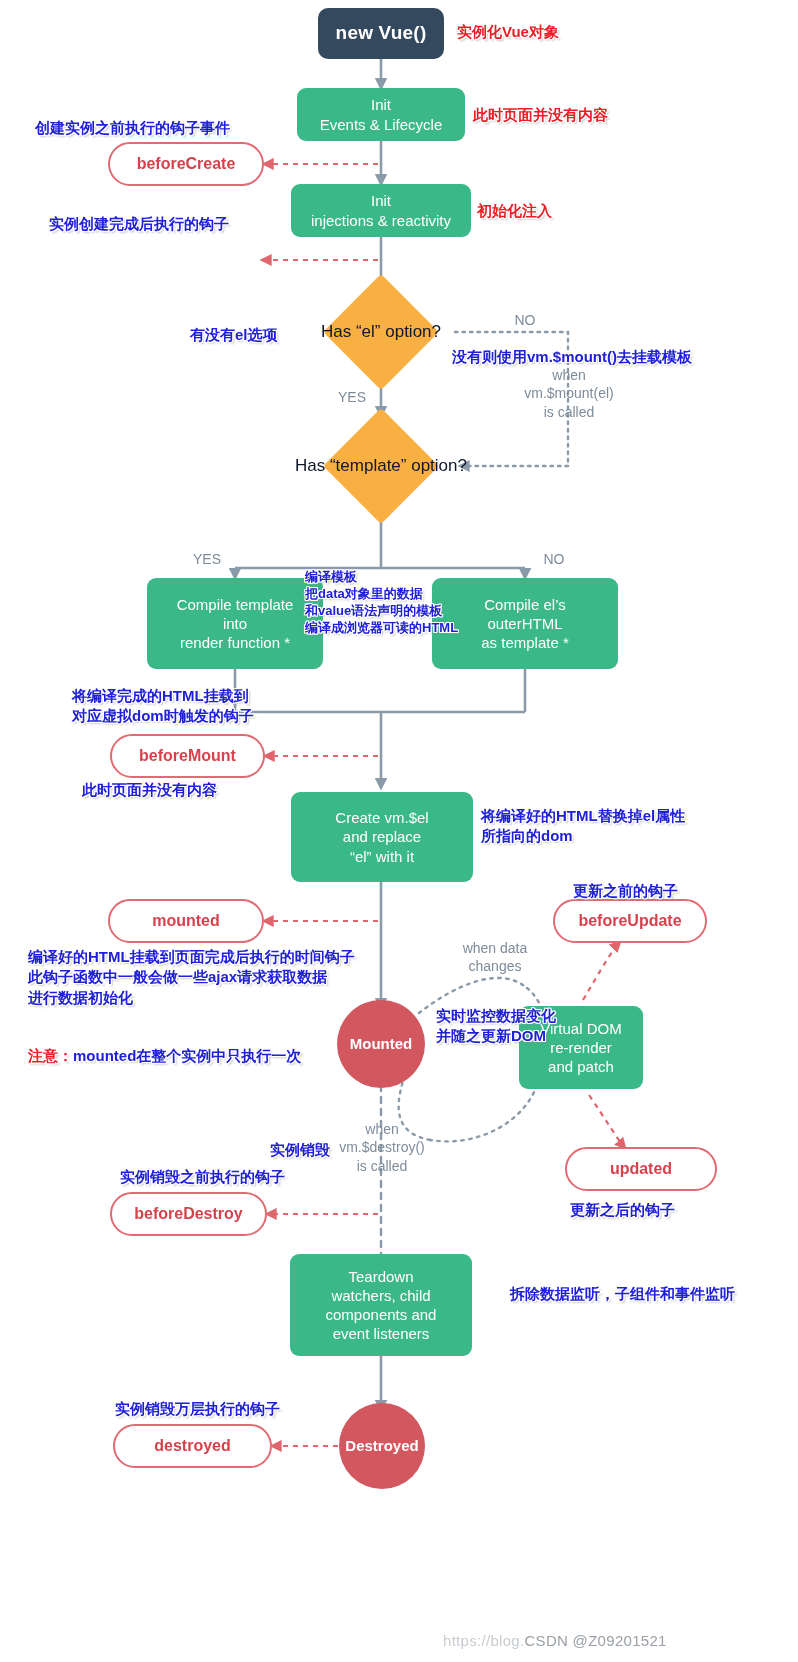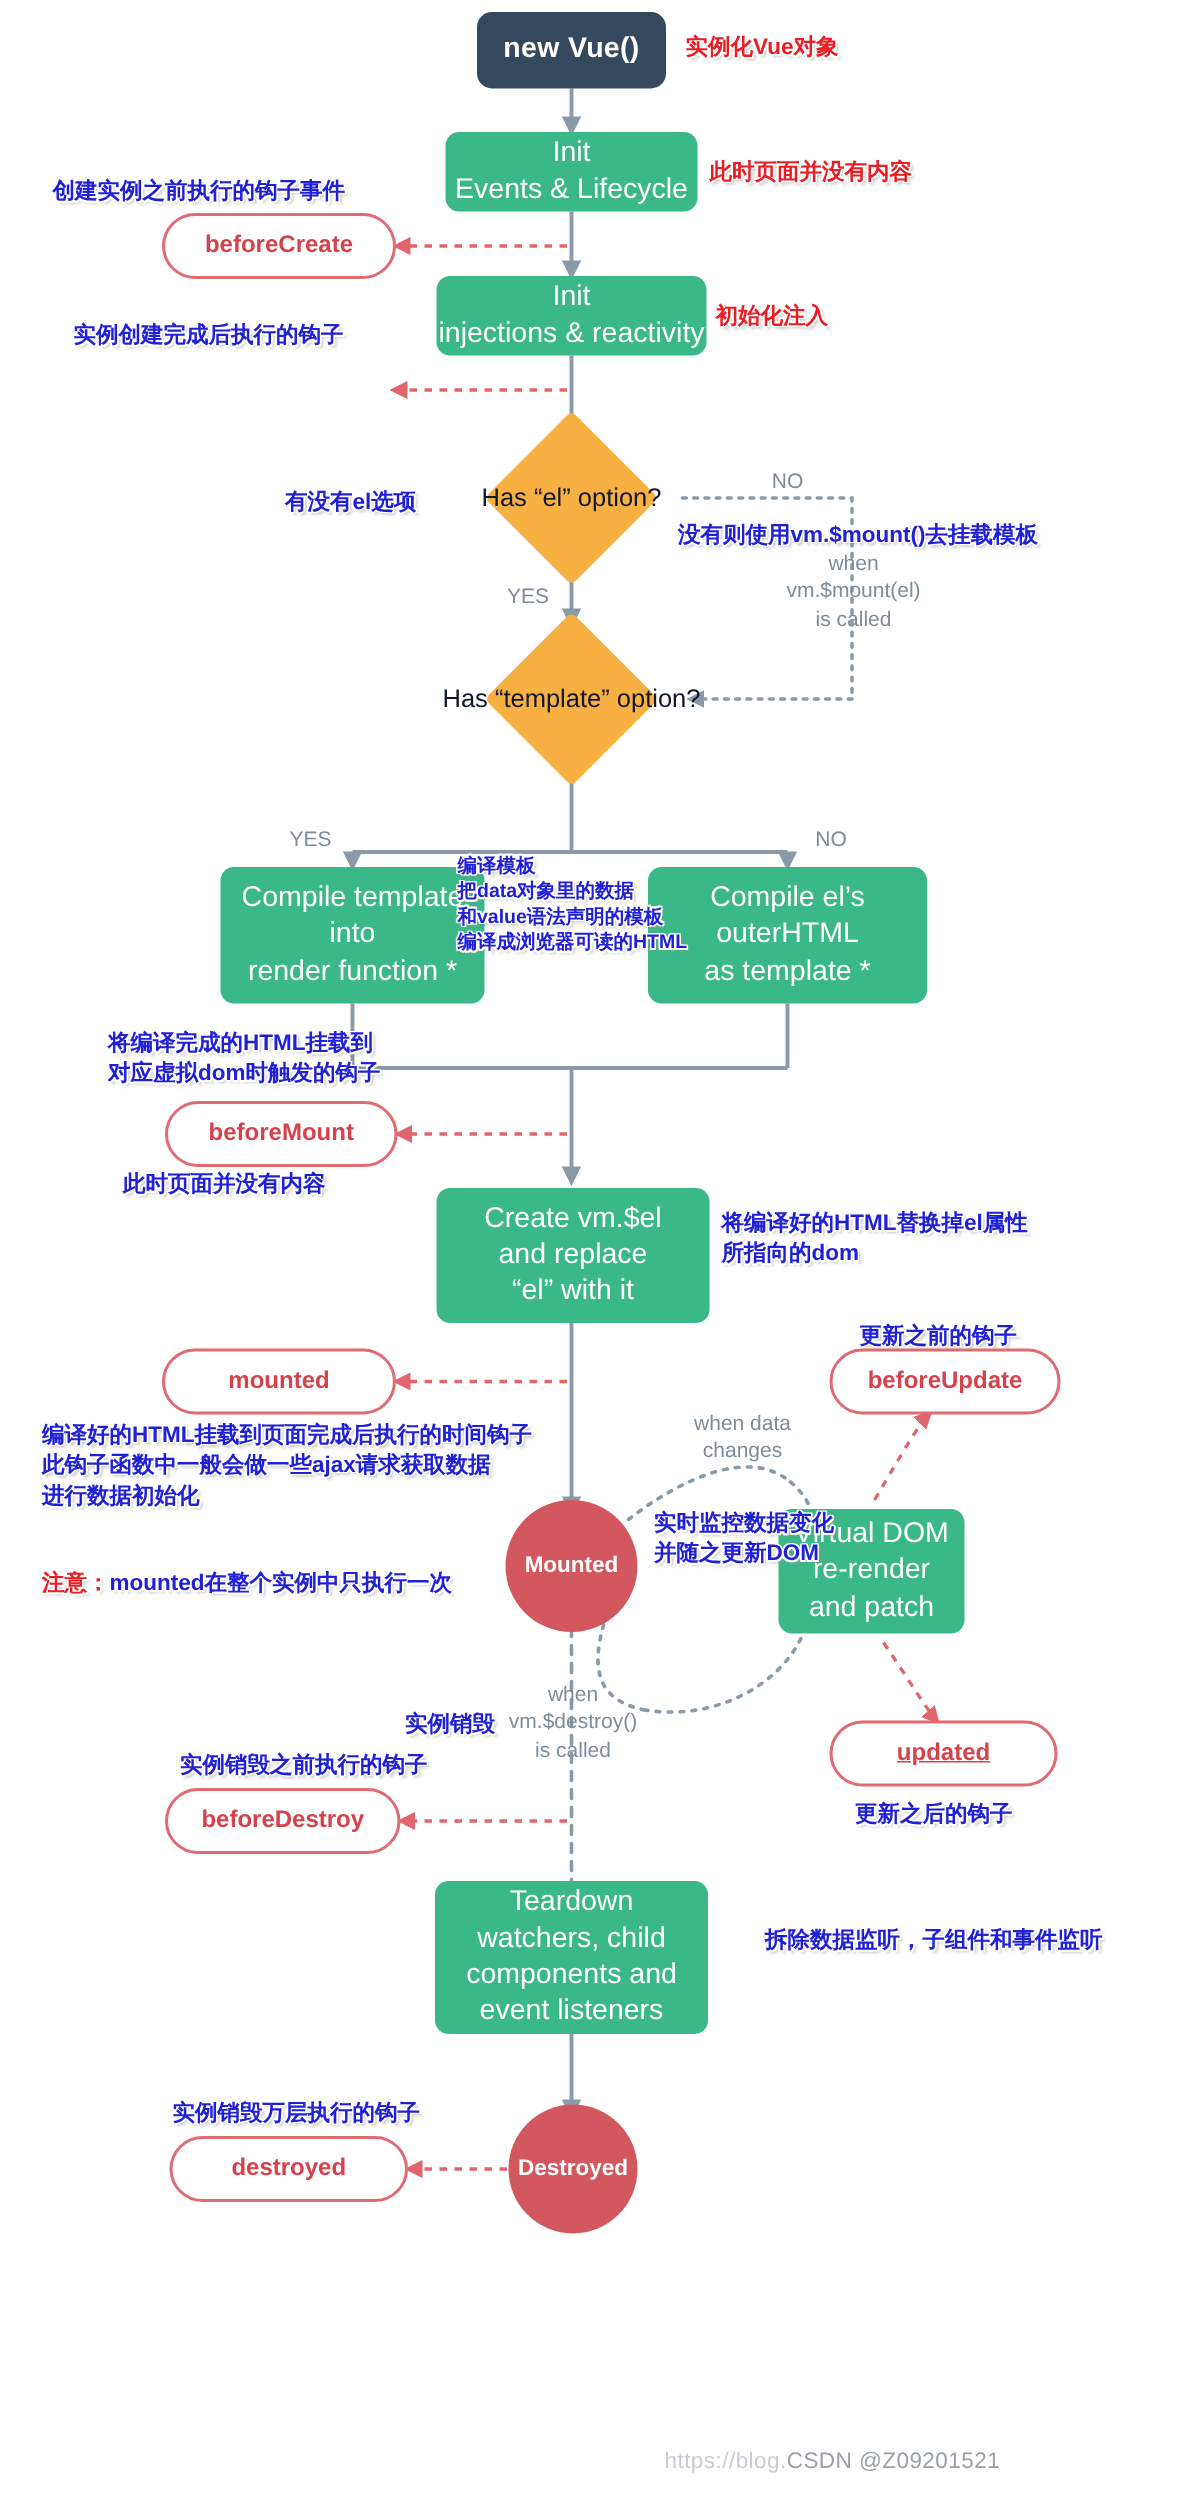--- a/index.html
+++ b/index.html
@@ -37,21 +37,21 @@
     color:#ffffff;
     border-radius:10px;
     font-weight:bold;
     font-size:19px;
     letter-spacing:.2px;
   }
   .node-green{
     background:#3bb887;
     color:#ffffff;
     border-radius:9px;
-    font-size:19px;
+    font-size:15px;
     font-weight:400;
   }
   .node-red-circle{
     background:#d2575f;
     color:#ffffff;
     border-radius:50%;
     font-weight:bold;
     font-size:15px;
   }
   .hook{
@@ -232,21 +232,21 @@
 
   <div class="node hook" style="left:108px;top:142px;width:156px;height:44px;">beforeCreate</div>
 
 
   <div class="node hook" style="left:110px;top:734px;width:155px;height:44px;">beforeMount</div>
 
   <div class="node hook" style="left:108px;top:899px;width:156px;height:44px;">mounted</div>
 
   <div class="node hook" style="left:553px;top:899px;width:154px;height:44px;">beforeUpdate</div>
 
-  <div class="node hook" style="left:553px;top:1147px;width:152px;height:44px;text-decoration:underline;">updated</div>
+  <div class="node hook" style="left:565px;top:1147px;width:152px;height:44px;">updated</div>
 
   <div class="node hook" style="left:110px;top:1192px;width:157px;height:44px;">beforeDestroy</div>
 
   <div class="node hook" style="left:113px;top:1424px;width:159px;height:44px;">destroyed</div>
 
   <div class="flowlabel" style="left:495px;top:311px;width:60px;">NO</div>
 
   <div class="flowlabel" style="left:322px;top:388px;width:60px;">YES</div>
 
   <div class="flowlabel" style="left:493px;top:366px;width:152px;white-space:pre-line;">when

